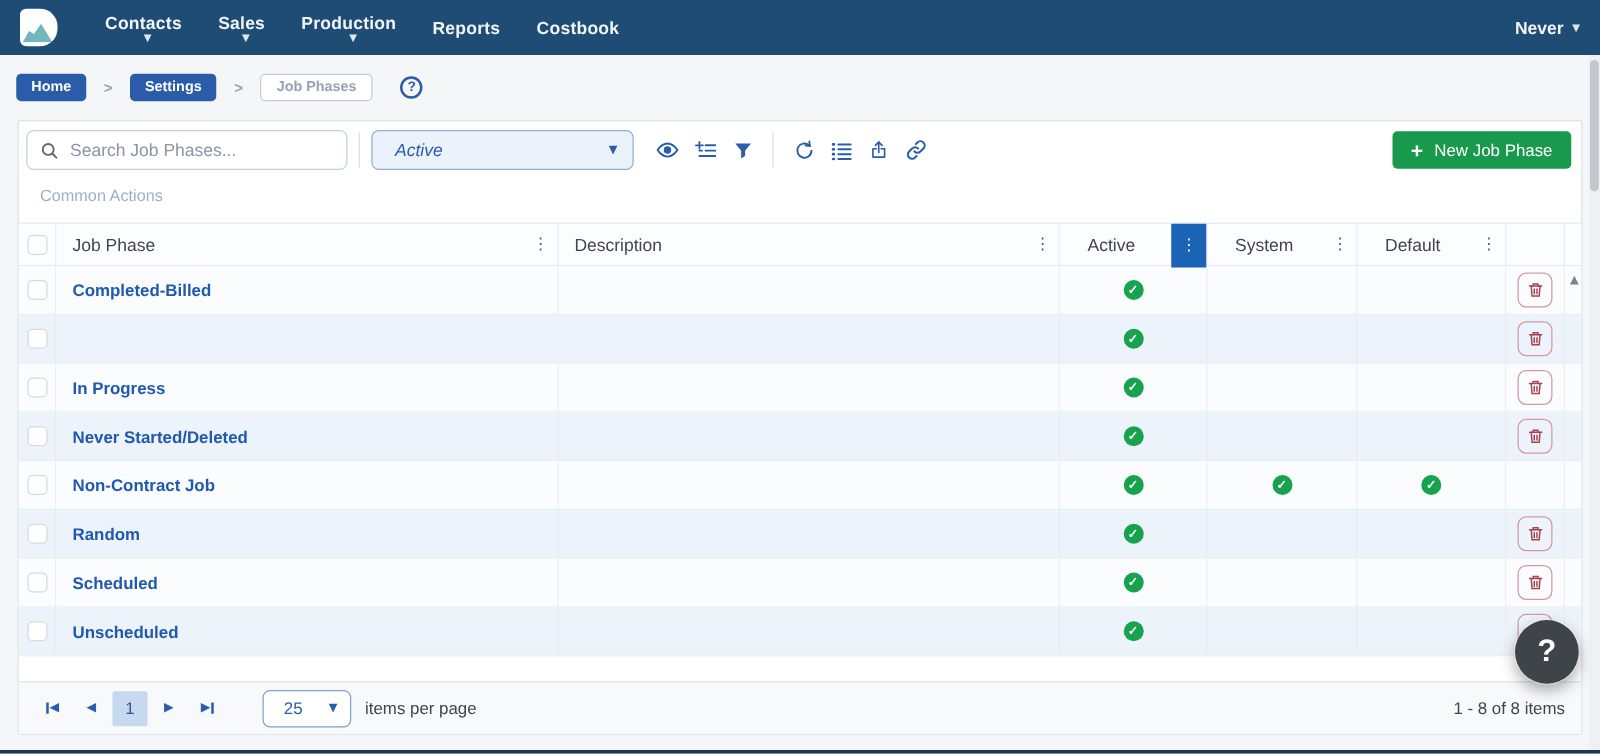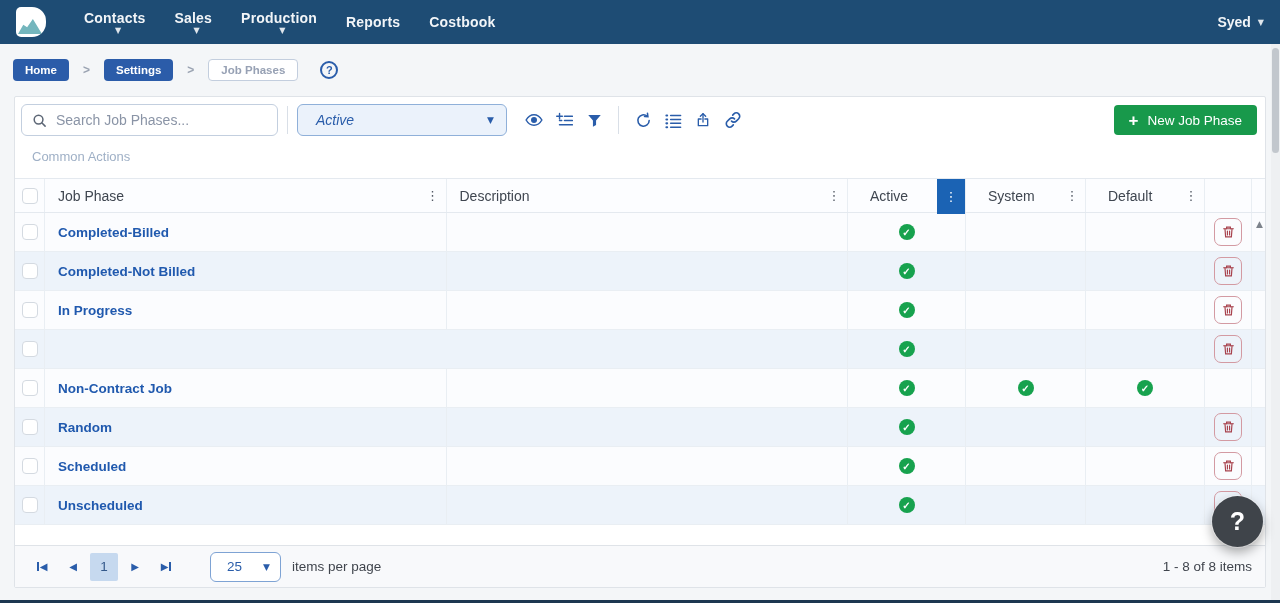--- a/index.html
+++ b/index.html
@@ -146,21 +146,21 @@
     <span>Production</span>
     <span class="nav-caret">▼</span>
   </div>
   <div class="nav-item">
     <span>Reports</span>
   </div>
   <div class="nav-item">
     <span>Costbook</span>
   </div>
   <div class="user-menu">
-    <span>Syed</span>
+    <span>Never</span>
     <span class="nav-caret">▼</span>
   </div>
 </header>
 
 <div class="crumbbar">
   <div class="chip filled">Home</div>
   <span class="crumb-sep">&gt;</span>
   <div class="chip filled">Settings</div>
   <span class="crumb-sep">&gt;</span>
   <div class="chip outline">Job Phases</div>
@@ -286,23 +286,20 @@
             </svg>
           </button>
         </div>
       <div class="cell c-scroll"></div>
     </div>
 
     <div class="trow alt">
       <div class="cell c-check">
           <div class="cbx"></div>
         </div>
-      <div class="cell c-name">
-          <span class="rowlink">Completed-Not Billed</span>
-        </div>
       <div class="cell c-desc"></div>
       <div class="cell c-active">
           <span class="badge">✓</span>
         </div>
       <div class="cell c-sys"></div>
       <div class="cell c-def"></div>
       <div class="cell c-act">
           <button class="del-btn">
             <svg width="13" height="14" viewBox="0 0 24 24" fill="none" stroke="currentColor" stroke-width="2.2" stroke-linecap="round">
               <path d="M3 6h18"></path>
@@ -337,20 +334,23 @@
               <path d="M10 10.5v7M14 10.5v7"></path>
             </svg>
           </button>
         </div>
       <div class="cell c-scroll"></div>
     </div>
 
     <div class="trow alt">
       <div class="cell c-check">
           <div class="cbx"></div>
+        </div>
+      <div class="cell c-name">
+          <span class="rowlink">Never Started/Deleted</span>
         </div>
       <div class="cell c-desc"></div>
       <div class="cell c-active">
           <span class="badge">✓</span>
         </div>
       <div class="cell c-sys"></div>
       <div class="cell c-def"></div>
       <div class="cell c-act">
           <button class="del-btn">
             <svg width="13" height="14" viewBox="0 0 24 24" fill="none" stroke="currentColor" stroke-width="2.2" stroke-linecap="round">

